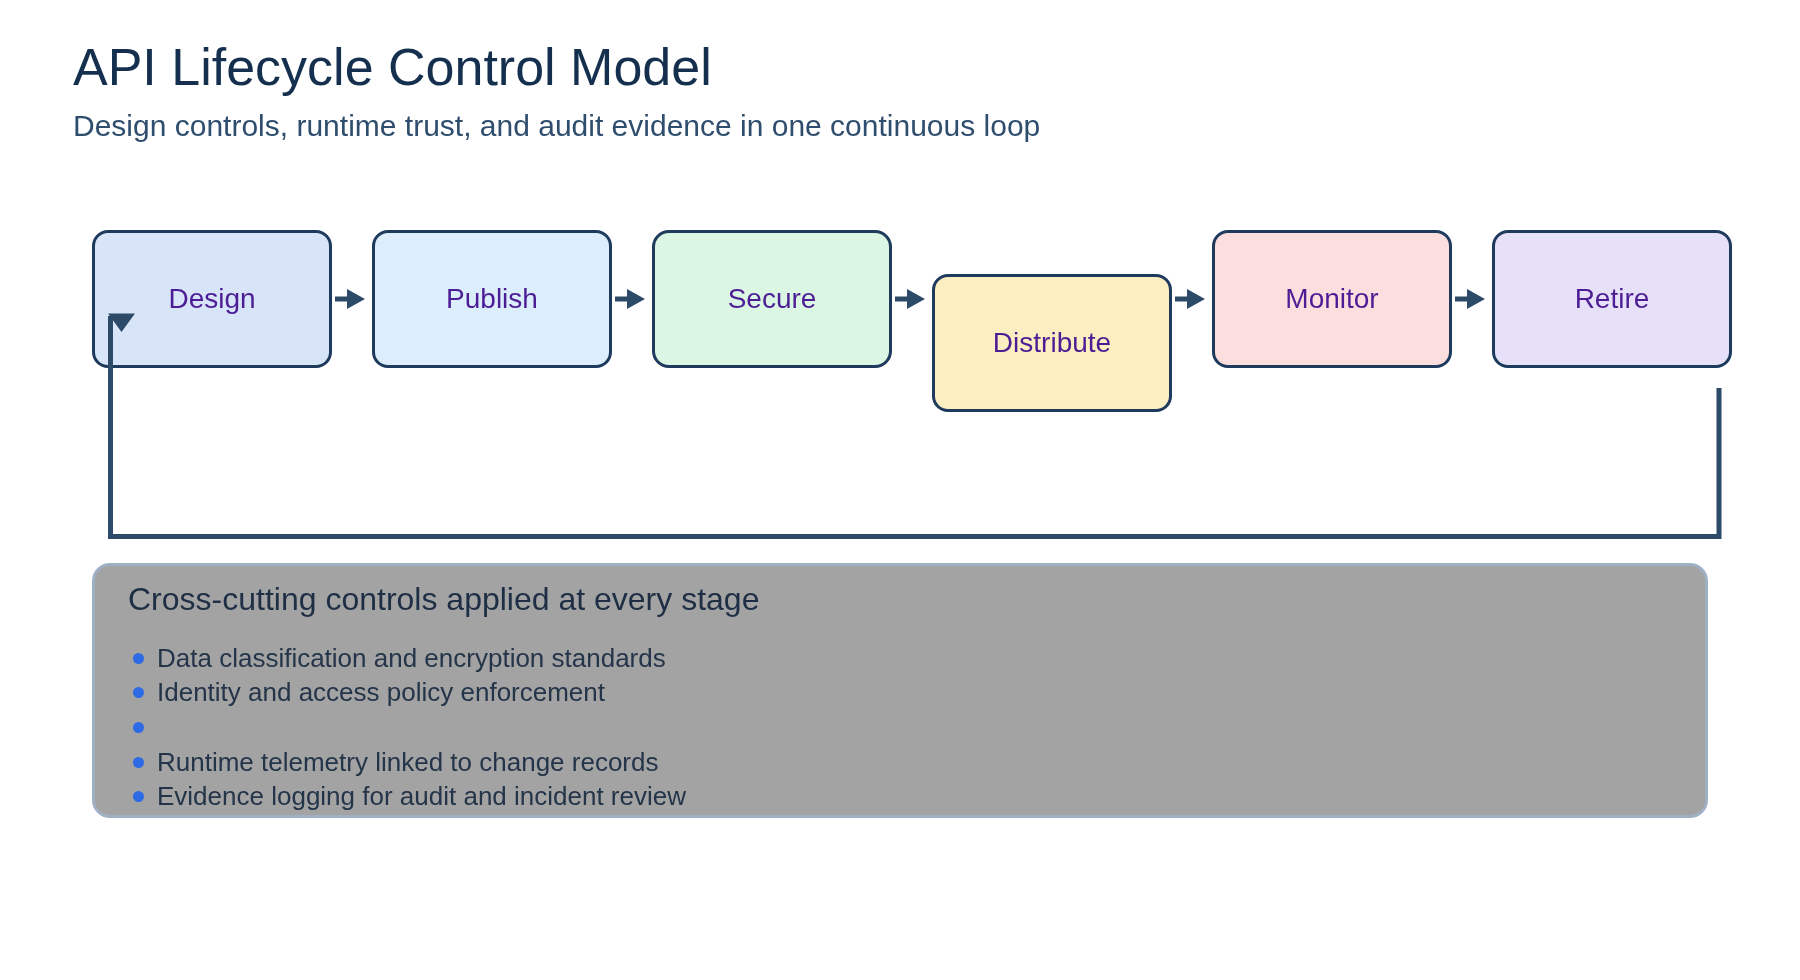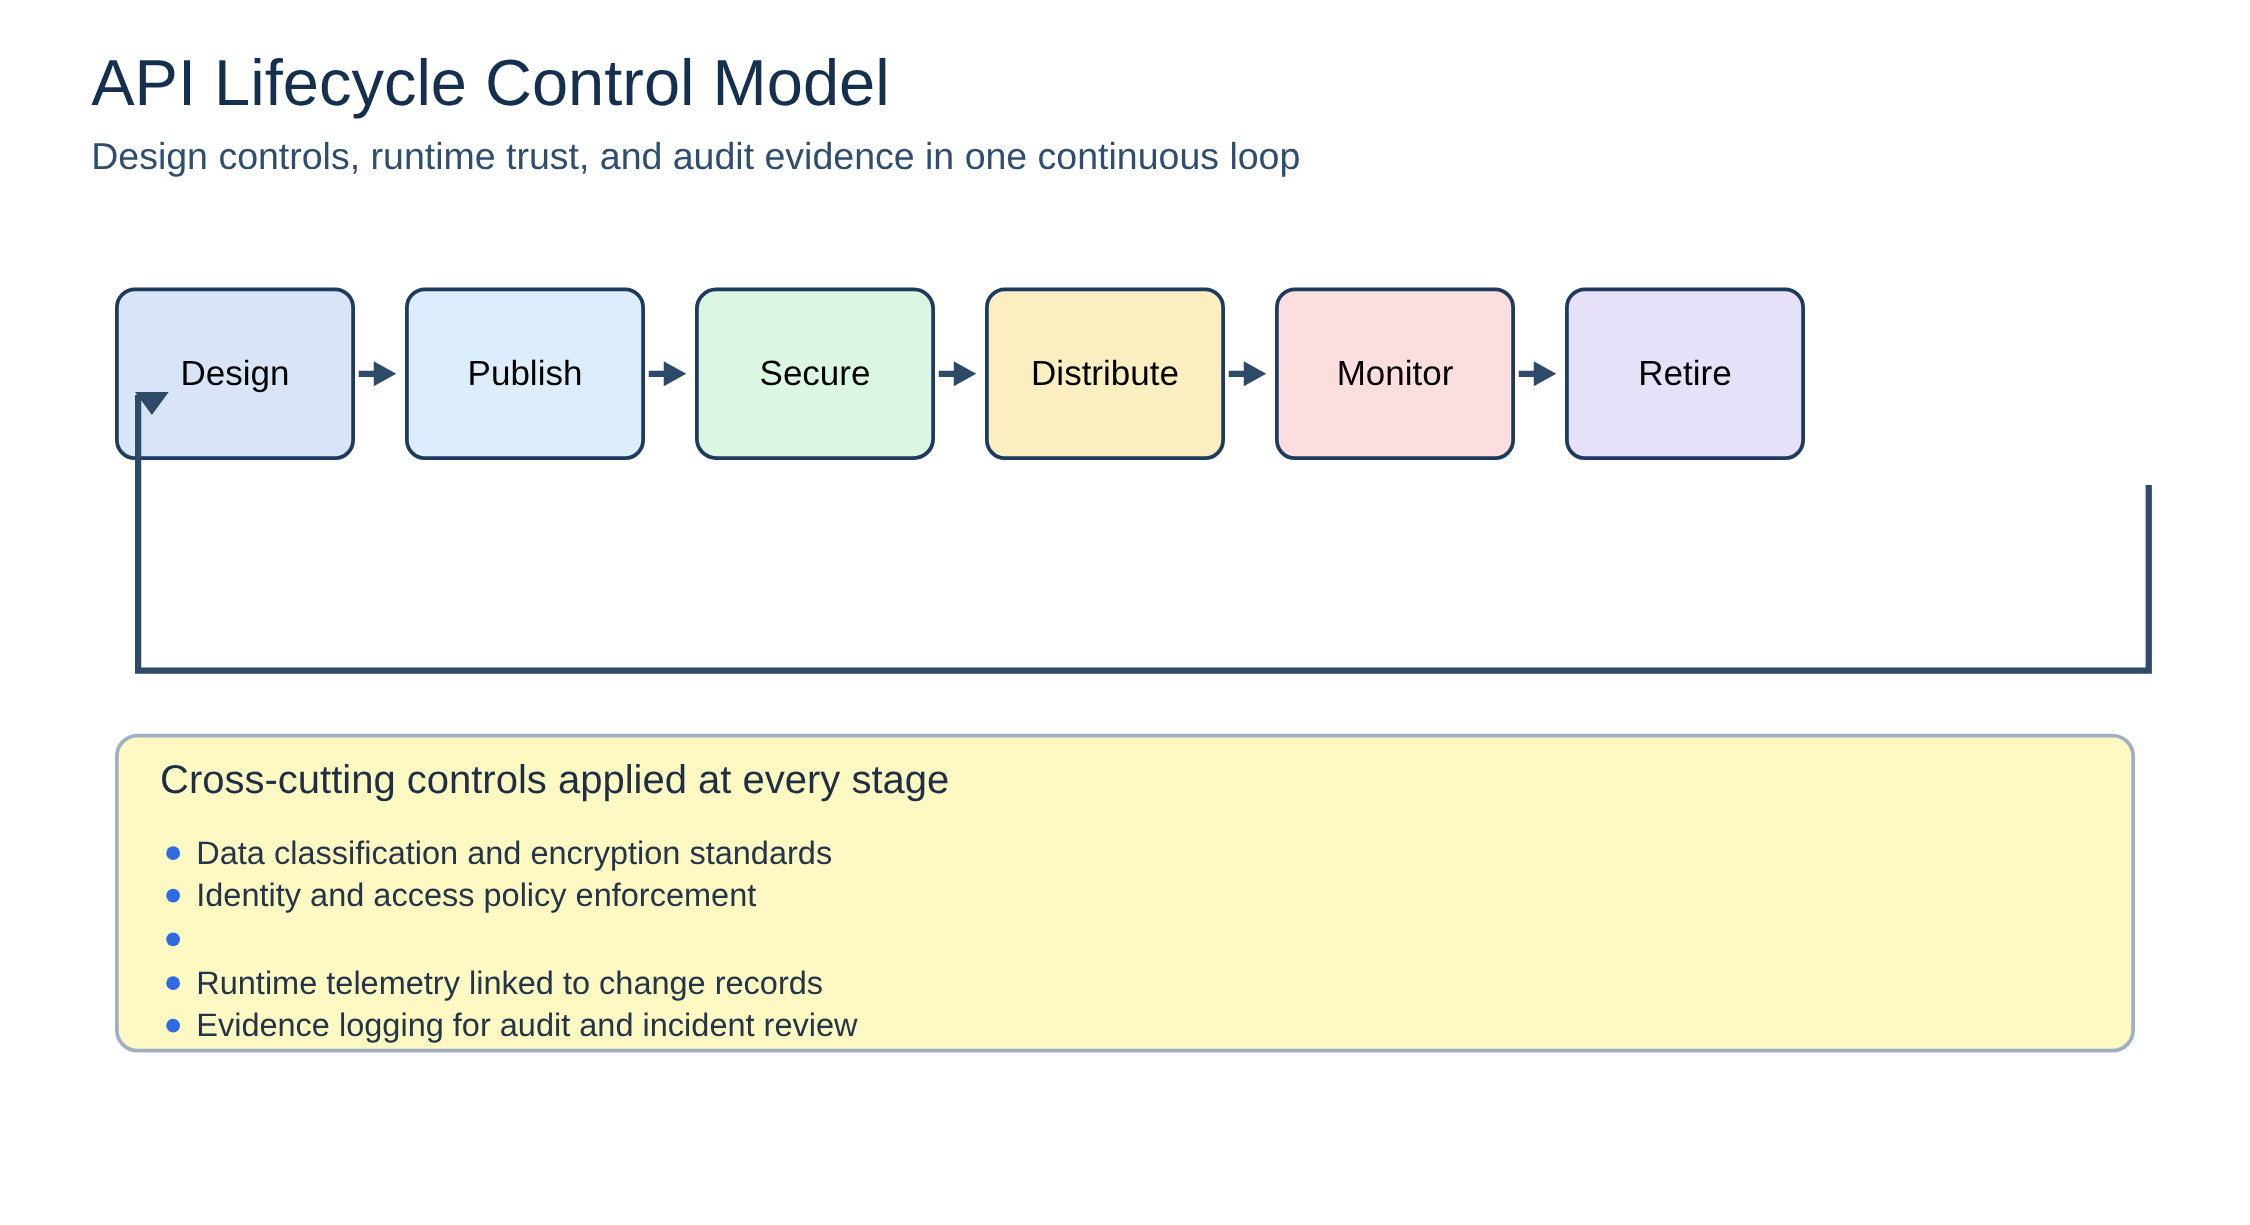--- a/index.html
+++ b/index.html
@@ -15,37 +15,37 @@
   }
   .subtitle{
     position:absolute;left:73px;top:108px;
     font-size:30px;line-height:1.2;color:#2f4e6e;
   }
   .stage-row{
     position:absolute;left:92px;top:230px;height:138px;
     display:flex;align-items:stretch;z-index:1;
   }
   .stage-box{
-    box-sizing:border-box;width:192px;height:138px;
+    box-sizing:border-box;width:240px;height:138px;
     border:3px solid #1e3a5c;border-radius:16px;
     display:flex;align-items:center;justify-content:center;
-    font-size:28px;color:#000000;
+    font-size:28px;color:#4c1d95;
   }
   .arrow-cell{
     width:40px;height:138px;display:flex;align-items:center;justify-content:center;
   }
   .arrow-cell svg{display:block;}
   .loop-overlay{
     position:absolute;left:0;top:0;width:1800px;height:980px;
     z-index:2;pointer-events:none;
   }
   .panel{
-    position:absolute;left:92px;top:587px;width:1616px;height:255px;
+    position:absolute;left:92px;top:563px;width:1616px;height:255px;
     box-sizing:border-box;
-    background:#fef9c3;border:3px solid #9fb0c5;border-radius:18px;
+    background:#a3a3a3;border:3px solid #9fb0c5;border-radius:18px;
   }
   .panel-heading{
     position:absolute;left:33px;top:14px;
     font-size:32px;line-height:1.2;color:#1e2e44;
   }
   .panel-list{
     position:absolute;left:0;top:75px;margin:0;padding:0;list-style:none;width:100%;
   }
   .panel-item{
     position:relative;height:34.6px;display:flex;align-items:center;
@@ -83,21 +83,21 @@
     </div>
     <div class="stage-box" style="background: rgb(220, 246, 228); border-color: rgb(30, 58, 92); border-radius: 17px;">
       <span>Secure</span>
     </div>
     <div class="arrow-cell">
       <svg width="40" height="138" viewBox="0 0 40 138">
         <line x1="3" y1="69" x2="18" y2="69" stroke="#2d4a68" stroke-width="5"></line>
         <polygon points="15,59 33,69 15,79" fill="#2d4a68"></polygon>
       </svg>
     </div>
-    <div class="stage-box" style="background: rgb(251, 238, 192); border-color: rgb(30, 58, 92);">
+    <div class="stage-box" style="background: rgb(251, 238, 192); border-color: rgb(30, 58, 92); margin-top: 44px;">
       <span>Distribute</span>
     </div>
     <div class="arrow-cell">
       <svg width="40" height="138" viewBox="0 0 40 138">
         <line x1="3" y1="69" x2="18" y2="69" stroke="#2d4a68" stroke-width="5"></line>
         <polygon points="15,59 33,69 15,79" fill="#2d4a68"></polygon>
       </svg>
     </div>
     <div class="stage-box" style="background: rgb(252, 222, 222); border-color: rgb(30, 58, 92);">
       <span>Monitor</span>

